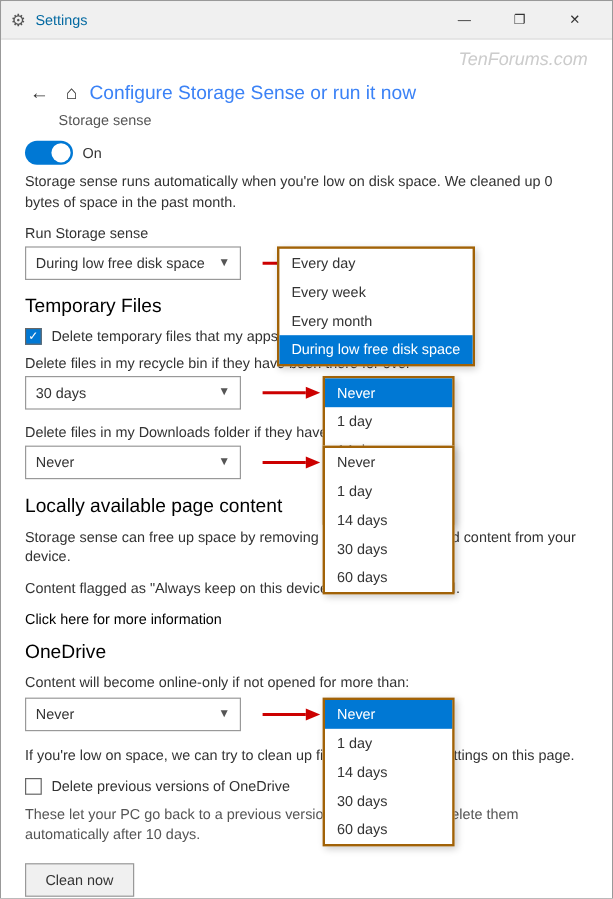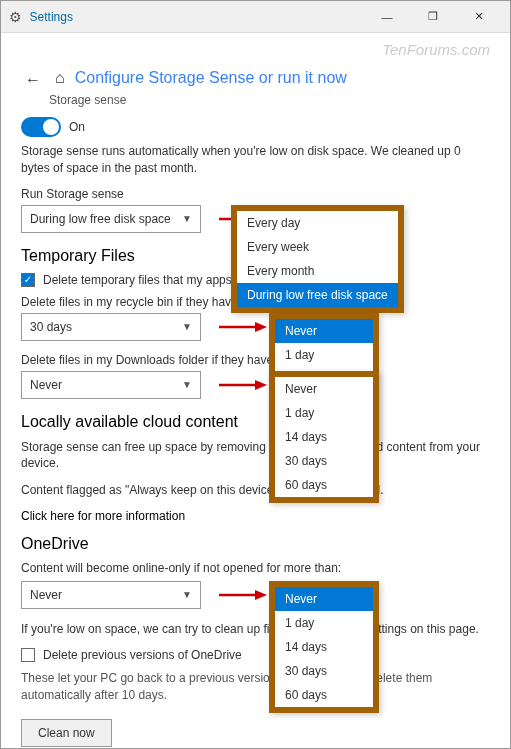--- a/index.html
+++ b/index.html
@@ -175,21 +175,21 @@
       font-size: 10px;
       color: #555;
     }
     .arrow-svg {
       width: 50px;
       height: 20px;
     }
 
     .dropdown-popup {
       background: #fff;
-      border: 6px solid #a16207;
+      border: 2px solid #a16207;
       box-shadow: 2px 2px 6px rgba(0,0,0,0.2);
       min-width: 150px;
       font-size: 12px;
     }
     .dropdown-item {
       padding: 5px 10px;
       cursor: pointer;
       color: #333;
     }
     .dropdown-item.selected {
@@ -383,21 +383,21 @@
           <div class="dropdown-item">Never</div>
           <div class="dropdown-item">1 day</div>
           <div class="dropdown-item">14 days</div>
           <div class="dropdown-item">30 days</div>
           <div class="dropdown-item">60 days</div>
         </div>
       </div>
     </div>
 
     
-    <div class="section-title">Locally available cloud content</div>
+    <div class="section-title">Locally available page content</div>
     <div class="info-text">Storage sense can free up space by removing unused cloud-backed content from your device.</div>
     <div class="info-text">Content flagged as "Always keep on this device" will not be affected.</div>
     <a class="link">Click here for more information</a>
 
     
     <div class="section-title" style="margin-top:12px;">OneDrive</div>
     <div class="row-label" style="margin-bottom:6px;">Content will become online-only if not opened for more than:</div>
     <div class="relative-wrap">
       <div class="dropdown-row">
         <div class="dropdown">

